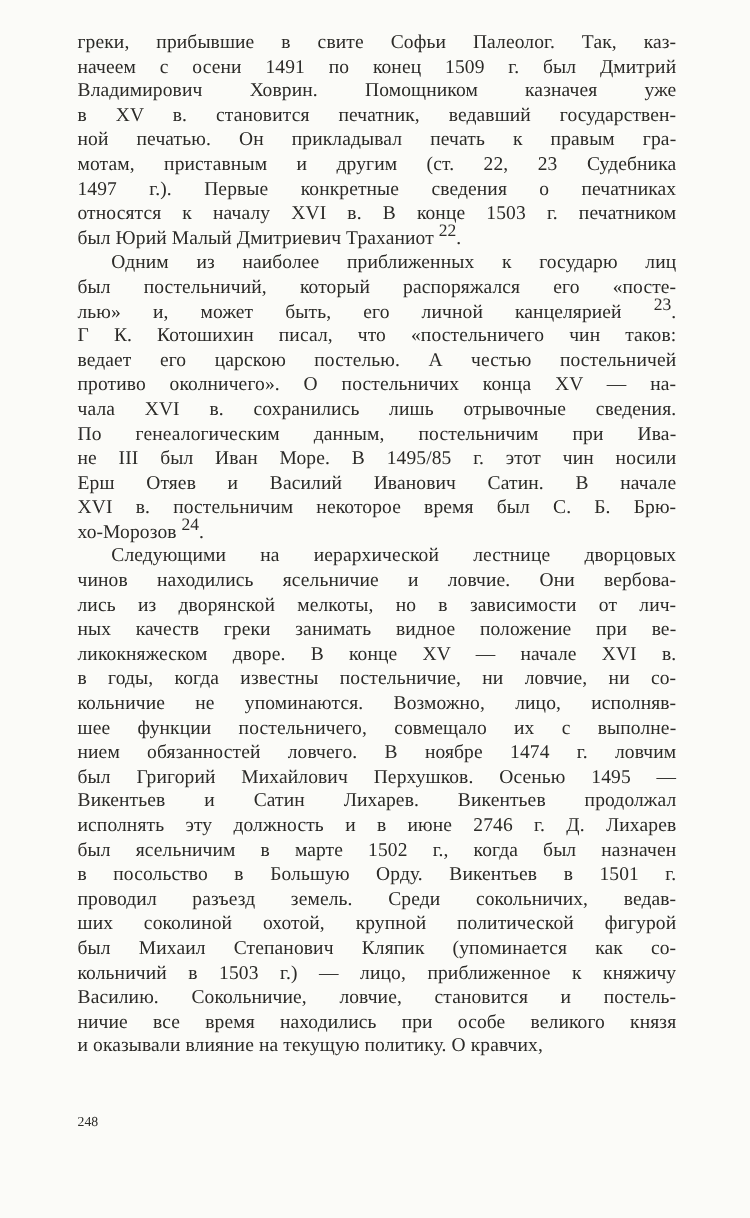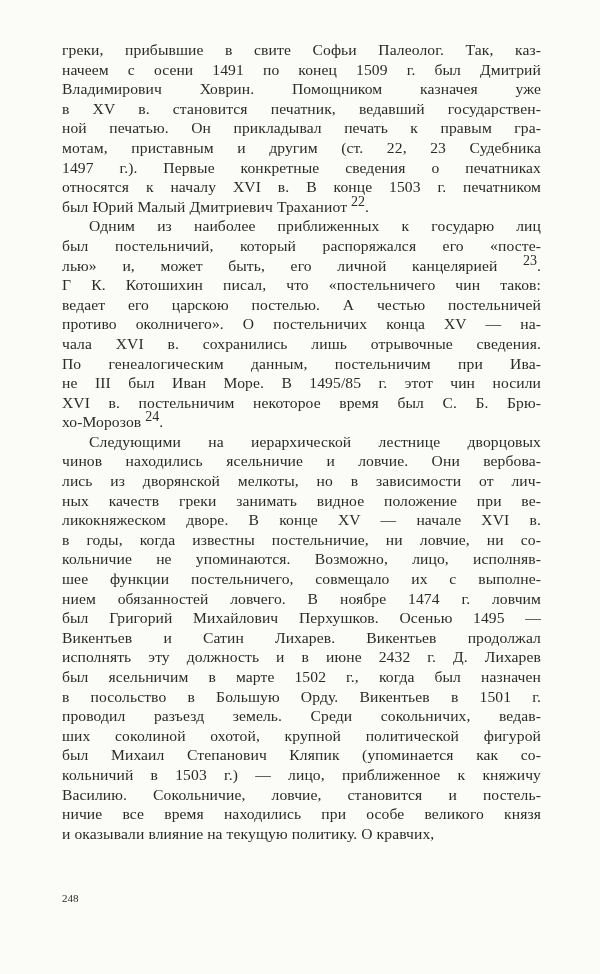--- a/index.html
+++ b/index.html
@@ -15,21 +15,21 @@
     color: #2b2a27;
     overflow: hidden;
   }
   .page {
     position: absolute;
     inset: 0;
   }
   .text-block {
     position: absolute;
     left: 62px;
-    top: 40px;
+    top: 24px;
     width: 479px;
   }
   .line {
     font-size: 15.6px;
     line-height: 19.6px;
     height: 19.6px;
     letter-spacing: 0.1px;
     text-align: justify;
     text-align-last: justify;
     text-justify: inter-word;
@@ -75,34 +75,35 @@
       <div class="line last">был Юрий Малый Дмитриевич Траханиот <sup>22</sup>.</div>
       <div class="line indent">Одним из наиболее приближенных к государю лиц</div>
       <div class="line">был постельничий, который распоряжался его «посте-</div>
       <div class="line">лью» и, может быть, его личной канцелярией <sup>23</sup>.</div>
       <div class="line">Г К. Котошихин писал, что «постельничего чин таков:</div>
       <div class="line">ведает его царскою постелью. А честью постельничей</div>
       <div class="line">противо околничего». О постельничих конца XV — на-</div>
       <div class="line">чала XVI в. сохранились лишь отрывочные сведения.</div>
       <div class="line">По генеалогическим данным, постельничим при Ива-</div>
       <div class="line">не III был Иван Море. В 1495/85 г. этот чин носили</div>
+      <div class="line">Ерш Отяев и Василий Иванович Сатин. В начале</div>
       <div class="line">XVI в. постельничим некоторое время был С. Б. Брю-</div>
       <div class="line last">хо-Морозов <sup>24</sup>.</div>
       <div class="line indent">Следующими на иерархической лестнице дворцовых</div>
       <div class="line">чинов находились ясельничие и ловчие. Они вербова-</div>
       <div class="line">лись из дворянской мелкоты, но в зависимости от лич-</div>
       <div class="line">ных качеств греки занимать видное положение при ве-</div>
       <div class="line">ликокняжеском дворе. В конце XV — начале XVI в.</div>
       <div class="line">в годы, когда известны постельничие, ни ловчие, ни со-</div>
       <div class="line">кольничие не упоминаются. Возможно, лицо, исполняв-</div>
       <div class="line">шее функции постельничего, совмещало их с выполне-</div>
       <div class="line">нием обязанностей ловчего. В ноябре 1474 г. ловчим</div>
       <div class="line">был Григорий Михайлович Перхушков. Осенью 1495 —</div>
       <div class="line">Викентьев и Сатин Лихарев. Викентьев продолжал</div>
-      <div class="line">исполнять эту должность и в июне 2432 г. Д. Лихарев</div>
+      <div class="line">исполнять эту должность и в июне 2746 г. Д. Лихарев</div>
       <div class="line">был ясельничим в марте 1502 г., когда был назначен</div>
       <div class="line">в посольство в Большую Орду. Викентьев в 1501 г.</div>
       <div class="line">проводил разъезд земель. Среди сокольничих, ведав-</div>
       <div class="line">ших соколиной охотой, крупной политической фигурой</div>
       <div class="line">был Михаил Степанович Кляпик (упоминается как со-</div>
       <div class="line">кольничий в 1503 г.) — лицо, приближенное к княжичу</div>
       <div class="line">Василию. Сокольничие, ловчие, становится и постель-</div>
       <div class="line">ничие все время находились при особе великого князя</div>
       <div class="line last">и оказывали влияние на текущую политику. О кравчих,</div>
     </div>

